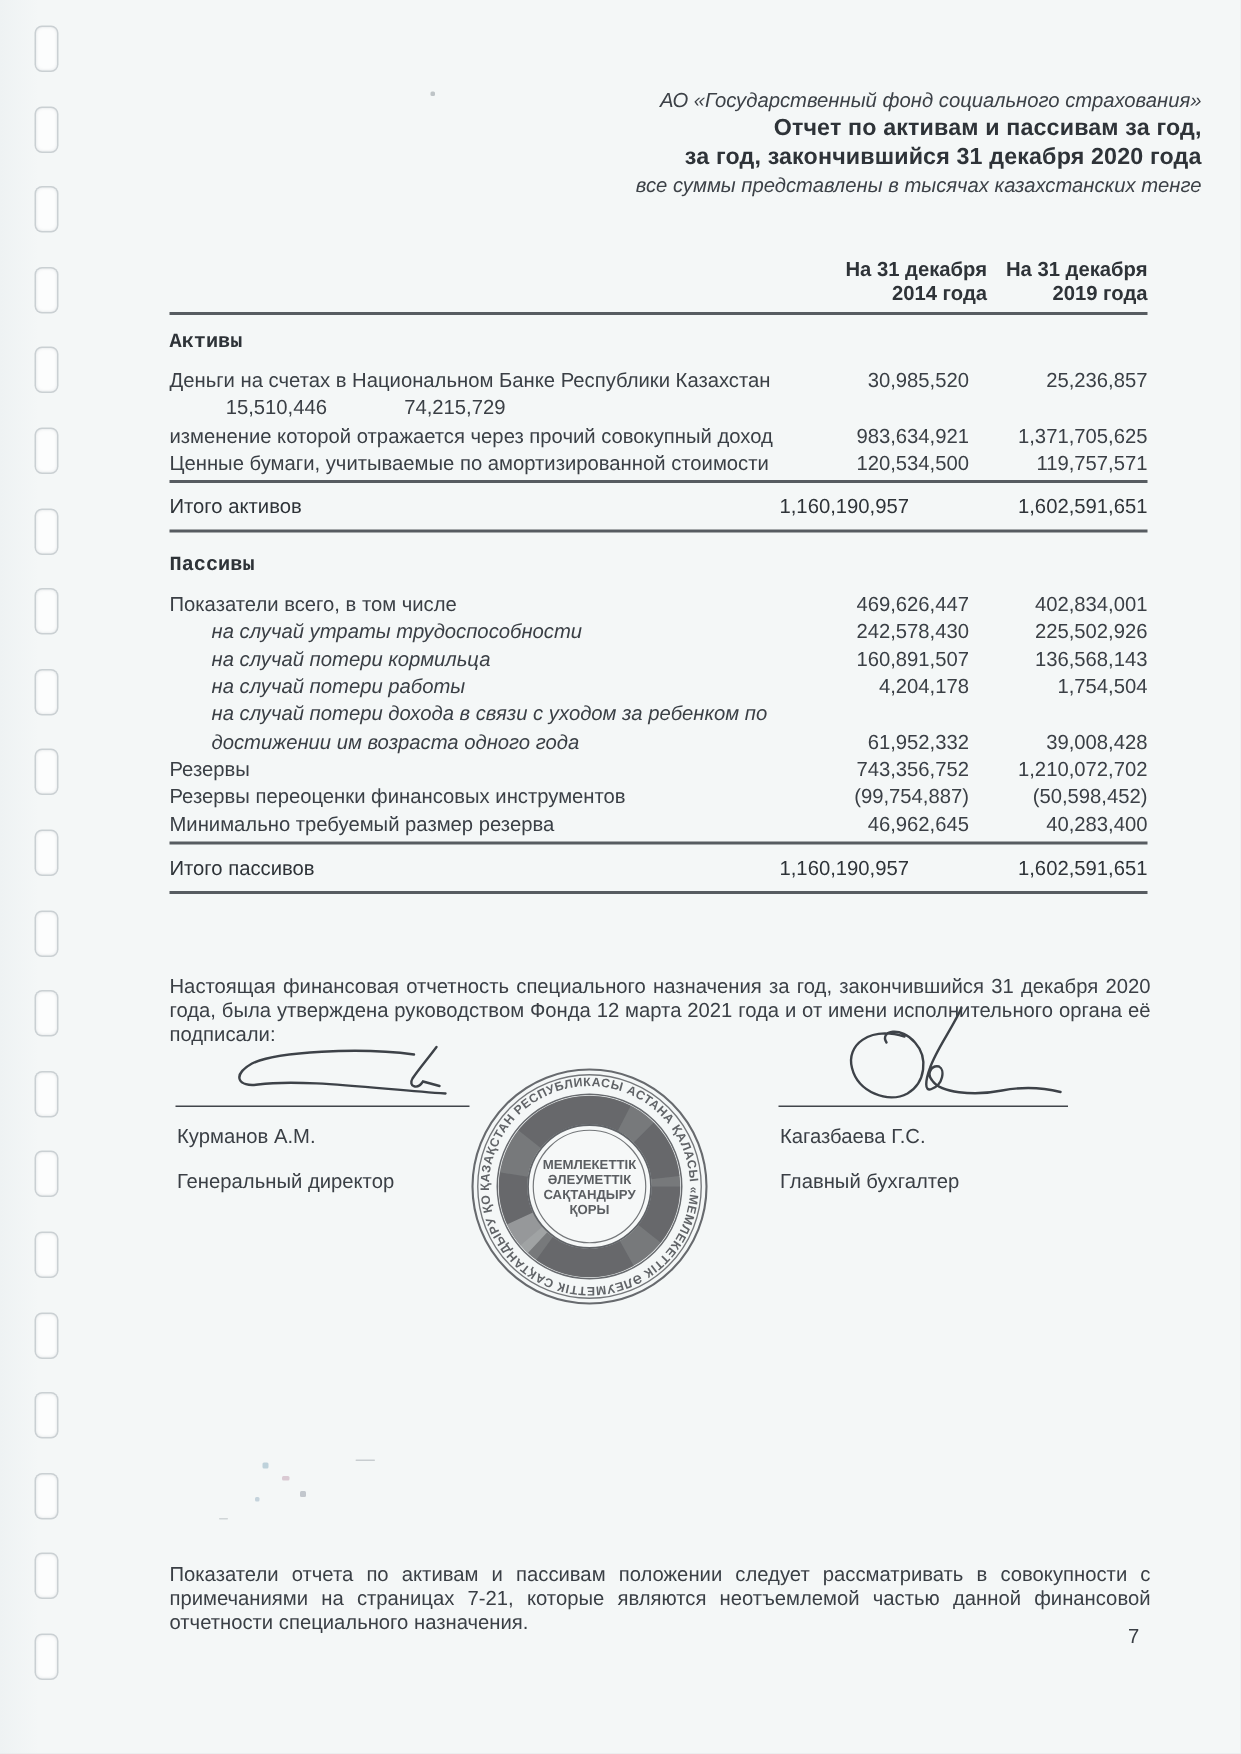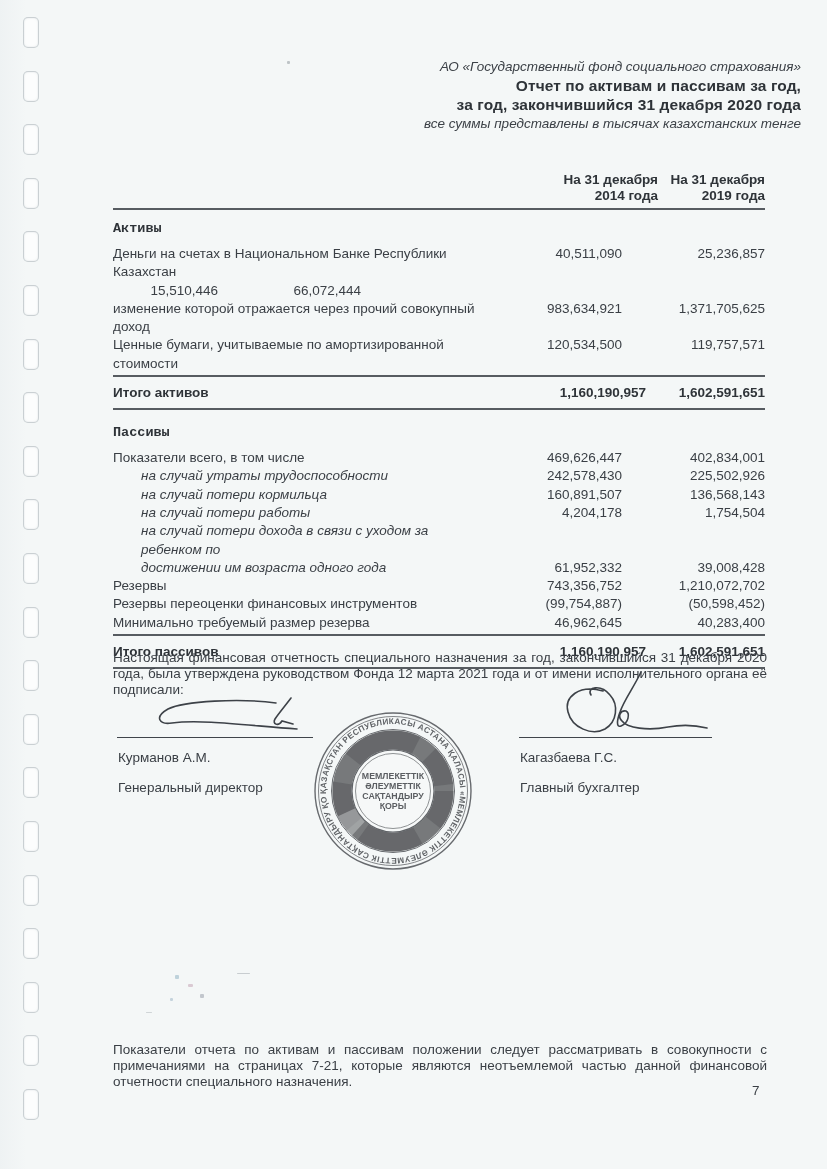--- a/index.html
+++ b/index.html
@@ -29,26 +29,26 @@
   
   .fin-table{position:absolute;left:113px;top:172px;width:652px;font-size:13.5px;}
   .thead{display:flex;font-weight:bold;color:#2e3338;line-height:16px;}
   .thead .sp{flex:1;}
   .th{text-align:right;white-space:nowrap;}
   .th.c20{width:100px;}
   .th.c19{width:107px;}
   .rule{border-top:2px solid #575c61;height:0;}
   .rule.hd{margin-top:4px;}
   .sec-title{font-weight:bold;color:#2e3338;margin:10px 0 7px;line-height:18px;font-family:Liberation Mono, monospace;}
-  .row{display:flex;line-height:18.3px;gap:24px;}
+  .row{display:flex;line-height:18.3px;}
   .row .lbl{flex:1;padding-right:4px;}
   .row.sub .lbl{font-style:italic;padding-left:28px;}
   .v20{width:105px;text-align:right;white-space:nowrap;}
   .v19{width:119px;text-align:right;white-space:nowrap;}
-  .total-row{display:flex;font-weight:bold;color:#2e3338;margin:7px 0 6px;line-height:18px;}
+  .total-row{display:flex;font-weight:normal;color:#2e3338;margin:7px 0 6px;line-height:18px;gap:40px;}
   .total-row .lbl{flex:1;}
   .rule.above{margin-top:2px;}
   .rule.below{margin-top:0;}
   .gap-pass{height:4px;}
   
   .para{position:absolute;left:113px;width:654px;font-size:13.5px;line-height:16px;text-align:justify;color:#3a3f45;}
   #approval{top:650px;}
   #footer-note{top:1042px;}
   .pageno{position:absolute;left:752px;top:1083px;font-size:13.5px;color:#3a3f45;}
   
@@ -107,26 +107,26 @@
       <div class="th c19">
         <div>На 31 декабря</div>
         <div>2019 года</div>
       </div>
     </div>
     <div class="rule hd"></div>
     <div id="sections">
         <div class="sec-title">Активы</div>
         <div class="row">
           <div class="lbl">Деньги на счетах в Национальном Банке Республики Казахстан</div>
-          <div class="v20">40,511,090</div>
+          <div class="v20">30,985,520</div>
           <div class="v19">25,236,857</div>
         </div>
         <div class="row">
           <div class="v20">15,510,446</div>
-          <div class="v19">66,072,444</div>
+          <div class="v19">74,215,729</div>
         </div>
         <div class="row">
           <div class="v20"></div>
           <div class="v19"></div>
         </div>
         <div class="row">
           <div class="lbl">изменение которой отражается через прочий совокупный доход</div>
           <div class="v20">983,634,921</div>
           <div class="v19">1,371,705,625</div>
         </div>

